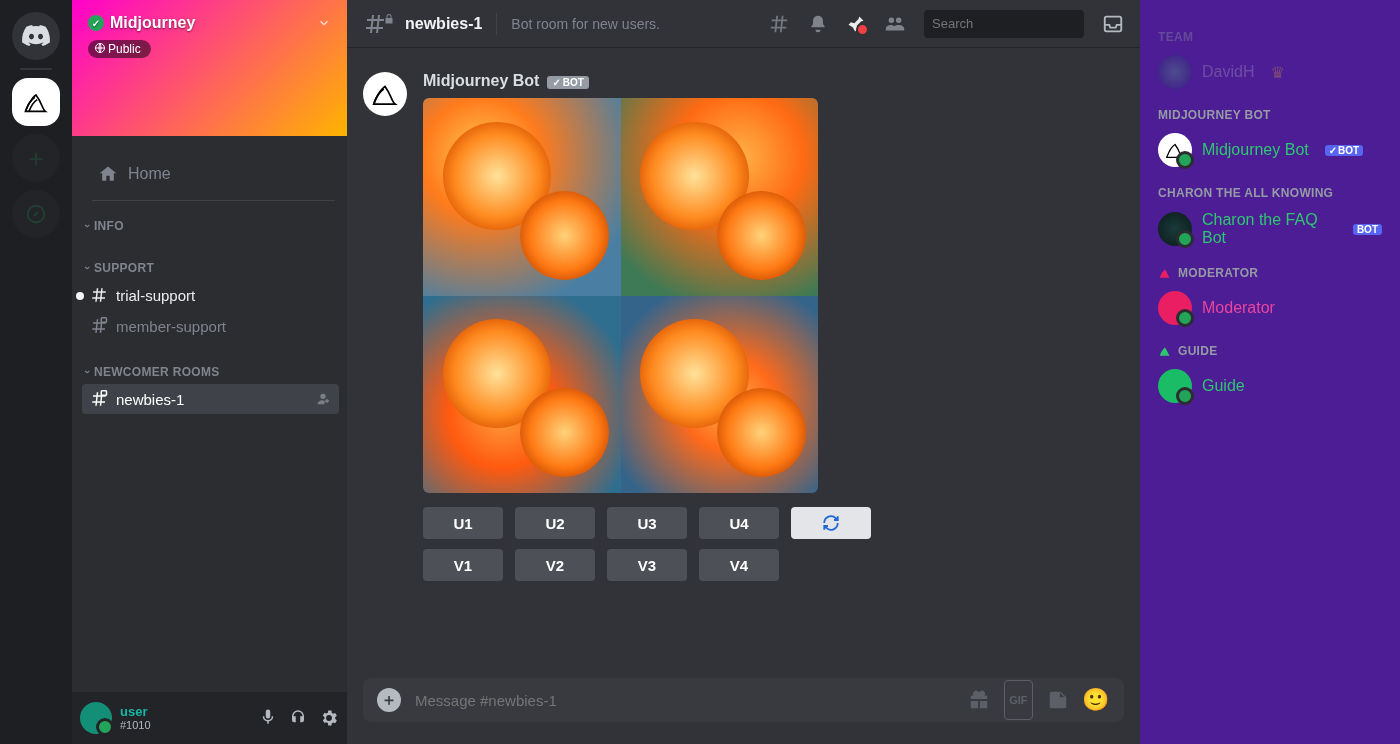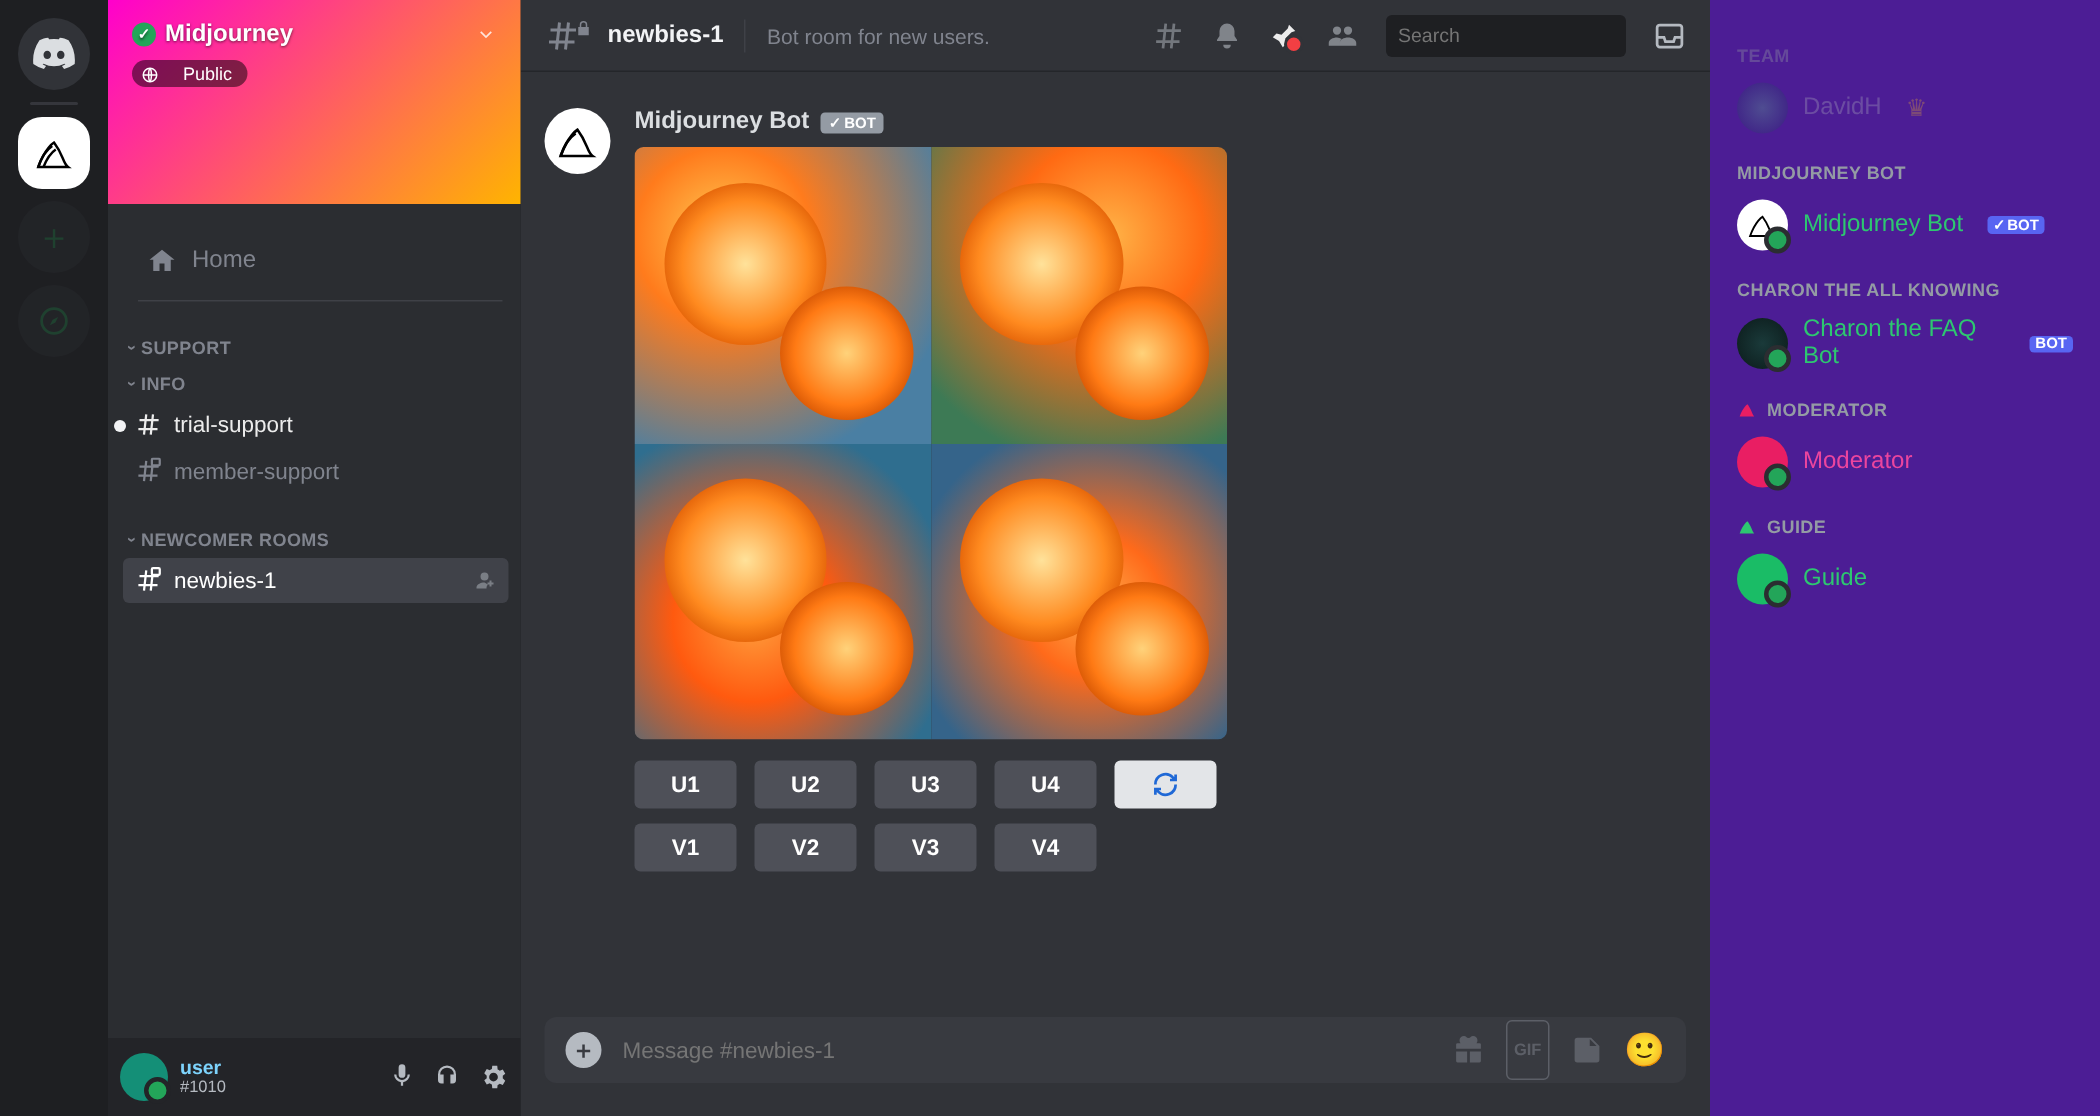--- a/index.html
+++ b/index.html
@@ -61,21 +61,21 @@
   cursor: pointer;
 }
 .verified-badge{ width:16px;height:16px;background:#23a559;border-radius:50%;display:inline-flex;align-items:center;justify-content:center;font-size:10px;color:#fff;}
 .server-header .chev { margin-left: auto; opacity:.8; }
 .public-tag {
   position: absolute; top: 40px; left: 16px;
   background: rgba(0,0,0,.5);
   border-radius: 12px;
   padding: 2px 10px 2px 6px;
   font-size: 12px;
-  display: inline-flex; align-items: flex-end; gap: 16px;
+  display: inline-flex; align-items: flex-start; gap: 2px;
   color: #fff;
 }
 .channel-list { flex: 1; overflow-y: auto; padding: 8px 0 8px 8px; }
 .home-row {
   margin: 14px 10px 10px 10px;
   padding: 6px 8px;
   border-radius: 4px;
   display: flex; align-items: center; gap: 10px;
   color: #80848e; font-weight: 500; font-size: 16px;
 }
@@ -105,21 +105,21 @@
 .unread-pip { position:absolute; left:-4px; width:8px;height:8px;border-radius:4px;background:#f2f3f5;}
 .ci-wrap{position:relative;}
 
 .user-panel {
   height: 52px; background: #232428;
   display: flex; align-items: center; padding: 0 8px; gap: 8px;
 }
 .user-avatar { width:32px;height:32px;border-radius:50%;background:#148f77;position:relative;}
 .user-avatar::after{content:"";position:absolute;right:-2px;bottom:-2px;width:12px;height:12px;border-radius:50%;background:#23a559;border:3px solid #232428;}
 .user-meta { line-height:1.1; }
-.user-meta .uname{font-size:13px;font-weight:600;color:#7dd3fc;}
+.user-meta .uname{font-size:13px;font-weight:600;color:#14b8a6;}
 .user-meta .utag{font-size:11px;color:#b5bac1;}
 .user-actions{margin-left:auto;display:flex;gap:12px;color:#b5bac1;}
 .user-actions span{cursor:pointer;}
 
 
 .main-col { flex:1; background:#313338; display:flex; flex-direction:column; min-width:0;}
 .top-bar {
   height: 48px; border-bottom: 1px solid rgba(0,0,0,.25);
   display:flex; align-items:center; padding: 0 16px; gap: 10px;
 }
@@ -150,21 +150,21 @@
 .p1{background:radial-gradient(circle at 30% 30%,#ffcc55,#ff7b1c 30%,#4a7fa3 80%);}
 .p2{background:radial-gradient(circle at 60% 30%,#ffb347,#ff6a13 35%,#3d7a55 85%);}
 .p3{background:radial-gradient(circle at 40% 60%,#ff9f3d,#ff5a0f 32%,#2f6e8f 80%);}
 .p4{background:radial-gradient(circle at 55% 55%,#ffad4a,#ff6a1a 30%,#35648a 82%);}
 .poppy{position:relative;}
 .poppy::before,.poppy::after{content:"";position:absolute;border-radius:50%;}
 .poppy::before{width:55%;height:55%;left:10%;top:12%;background:radial-gradient(circle,#ffe29a 0%,#ff8a1f 55%,#d95400 80%);}
 .poppy::after{width:45%;height:45%;right:6%;bottom:8%;background:radial-gradient(circle,#ffd27a 0%,#ff7a14 55%,#c94b00 80%);}
 
 .btn-row{display:flex;gap:12px;margin-top:14px;}
-.d-btn{background:#4e5058;color:#fff;font-weight:600;font-size:15px;border:none;border-radius:4px;width:68px;height:32px;cursor:pointer;display:flex;align-items:center;justify-content:center;}
+.d-btn{background:#4e5058;color:#fff;font-weight:600;font-size:15px;border:none;border-radius:4px;width:80px;height:32px;cursor:pointer;display:flex;align-items:center;justify-content:center;}
 .d-btn.reload{background:#e3e5e8;color:#1f68d6;}
 
 
 .composer-wrap{padding: 0 16px 22px 16px;}
 .composer{background:#383a40;border-radius:8px;height:44px;display:flex;align-items:center;padding:0 14px;gap:14px;}
 .composer .plus-circle{width:24px;height:24px;border-radius:50%;background:#b5bac1;color:#383a40;display:flex;align-items:center;justify-content:center;font-weight:700;cursor:pointer;}
 .composer input{flex:1;background:transparent;border:none;outline:none;color:#fef9c3;font-size:15px;}
 .composer .trail{display:flex;gap:14px;color:#80848e;align-items:center;}
 .composer .emoji{color:#ffcc4d;font-size:22px;}
 
@@ -236,26 +236,26 @@
 
   <div class="channel-list">
     <div class="home-row">
       <svg width="20" height="20" viewBox="0 0 24 24" fill="currentColor">
           <path d="M12 3 2 11h3v9h5v-6h4v6h5v-9h3L12 3Z"></path>
         </svg>
       <span>Home</span>
     </div>
     <div class="hr"></div>
 
+    <div class="cat-label">
+        <span>INFO</span>
+      </div>
+
     <div class="cat-label" style="margin-top:18px">
         <span>SUPPORT</span>
-      </div>
-
-    <div class="cat-label">
-        <span>INFO</span>
       </div>
     <div class="ci-wrap">
       <span class="unread-pip" style="top:12px"></span>
       <div class="channel-item unread">
         <span class="ci-icon">
             <svg width="18" height="18" viewBox="0 0 24 24" fill="none" stroke="#ececec" stroke-width="2">
               <path d="M10 3 8 21M16 3l-2 18M4 8h17M3 16h17"></path>
             </svg>
           </span>
         <span>trial-support</span>

